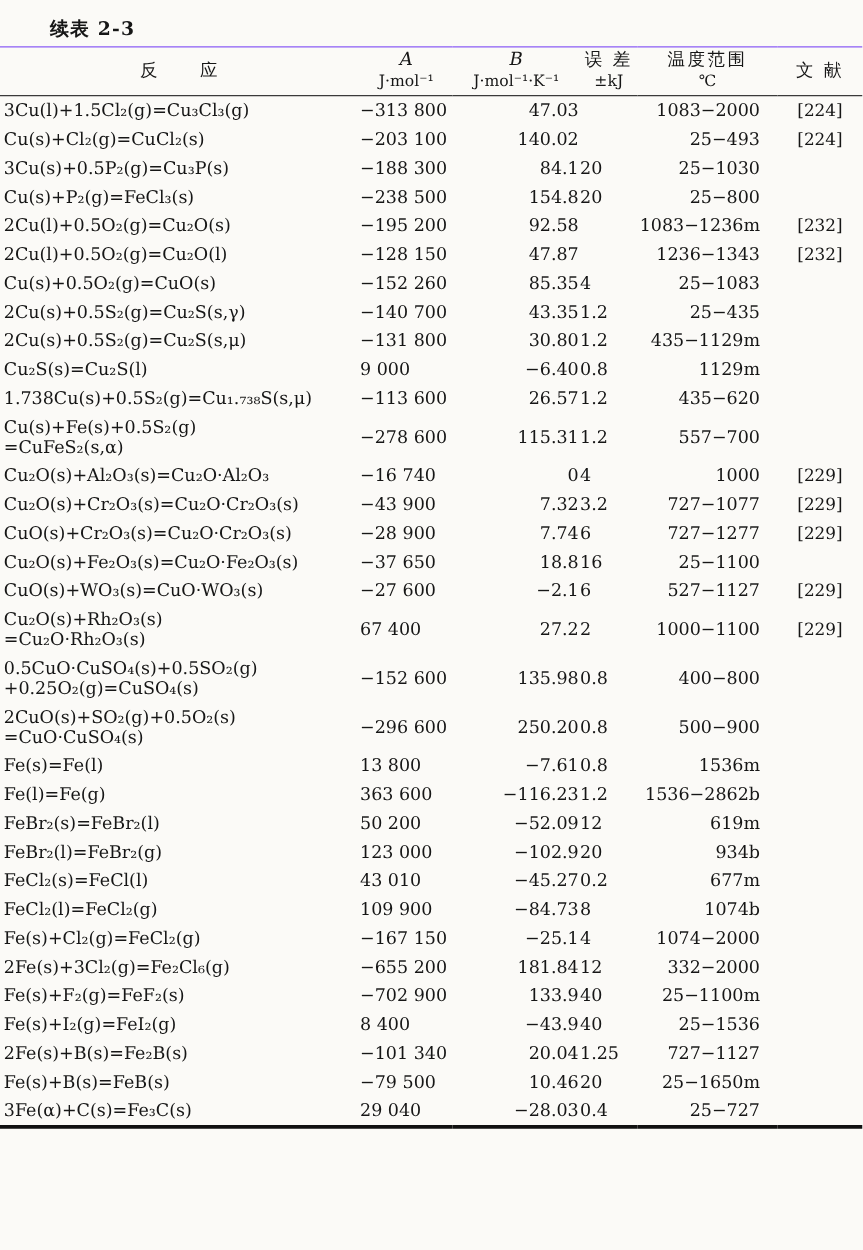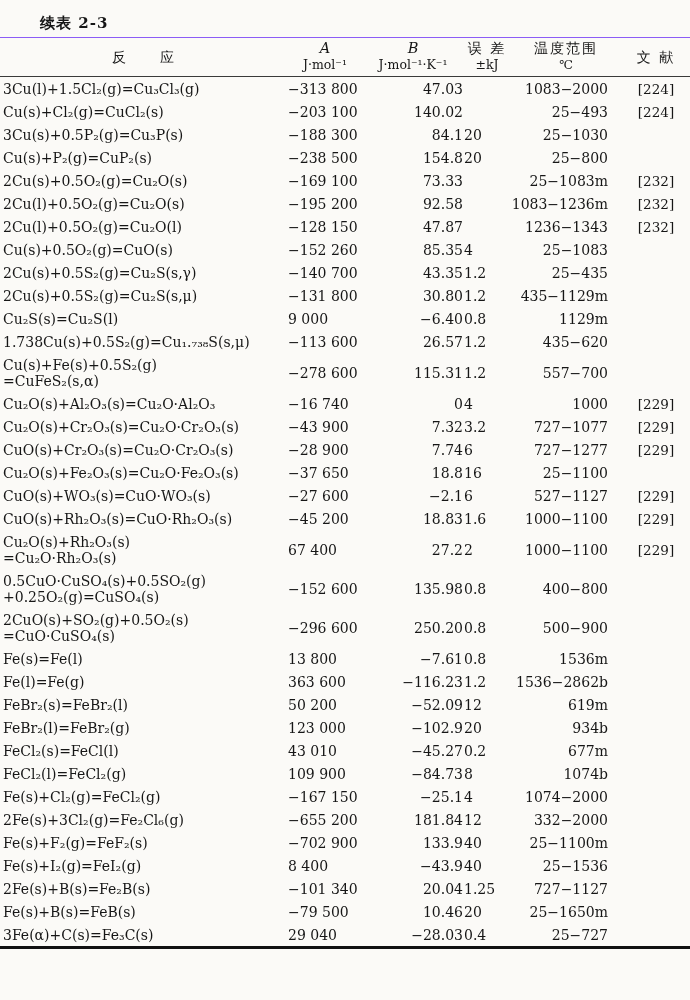--- a/index.html
+++ b/index.html
@@ -117,37 +117,27 @@
             <div>3Cu(s)+0.5P₂(g)=Cu₃P(s)</div>
           </td>
           <td class="colA">−188 300</td>
           <td class="colB">84.1</td>
           <td class="colErr">20</td>
           <td class="colRange">25−1030</td>
           <td class="colRef"></td>
         </tr>
         <tr>
           <td class="reaction">
-            <div>Cu(s)+P₂(g)=CuP₂(s)</div>
+            <div>Cu(s)+P₂(g)=FeCl₃(s)</div>
           </td>
           <td class="colA">−238 500</td>
           <td class="colB">154.8</td>
           <td class="colErr">20</td>
           <td class="colRange">25−800</td>
           <td class="colRef"></td>
-        </tr>
-        <tr>
-          <td class="reaction">
-            <div>2Cu(s)+0.5O₂(g)=Cu₂O(s)</div>
-          </td>
-          <td class="colA">−169 100</td>
-          <td class="colB">73.33</td>
-          <td class="colErr"></td>
-          <td class="colRange">25−1083m</td>
-          <td class="colRef">[232]</td>
         </tr>
         <tr>
           <td class="reaction">
             <div>2Cu(l)+0.5O₂(g)=Cu₂O(s)</div>
           </td>
           <td class="colA">−195 200</td>
           <td class="colB">92.58</td>
           <td class="colErr"></td>
           <td class="colRange">1083−1236m</td>
           <td class="colRef">[232]</td>
@@ -268,30 +258,20 @@
             <div>CuO(s)+WO₃(s)=CuO·WO₃(s)</div>
           </td>
           <td class="colA">−27 600</td>
           <td class="colB">−2.1</td>
           <td class="colErr">6</td>
           <td class="colRange">527−1127</td>
           <td class="colRef">[229]</td>
         </tr>
         <tr>
           <td class="reaction">
-            <div>CuO(s)+Rh₂O₃(s)=CuO·Rh₂O₃(s)</div>
-          </td>
-          <td class="colA">−45 200</td>
-          <td class="colB">18.83</td>
-          <td class="colErr">1.6</td>
-          <td class="colRange">1000−1100</td>
-          <td class="colRef">[229]</td>
-        </tr>
-        <tr>
-          <td class="reaction">
             <div>Cu₂O(s)+Rh₂O₃(s)</div>
             <div>=Cu₂O·Rh₂O₃(s)</div>
           </td>
           <td class="colA">67 400</td>
           <td class="colB">27.2</td>
           <td class="colErr">2</td>
           <td class="colRange">1000−1100</td>
           <td class="colRef">[229]</td>
         </tr>
         <tr>

